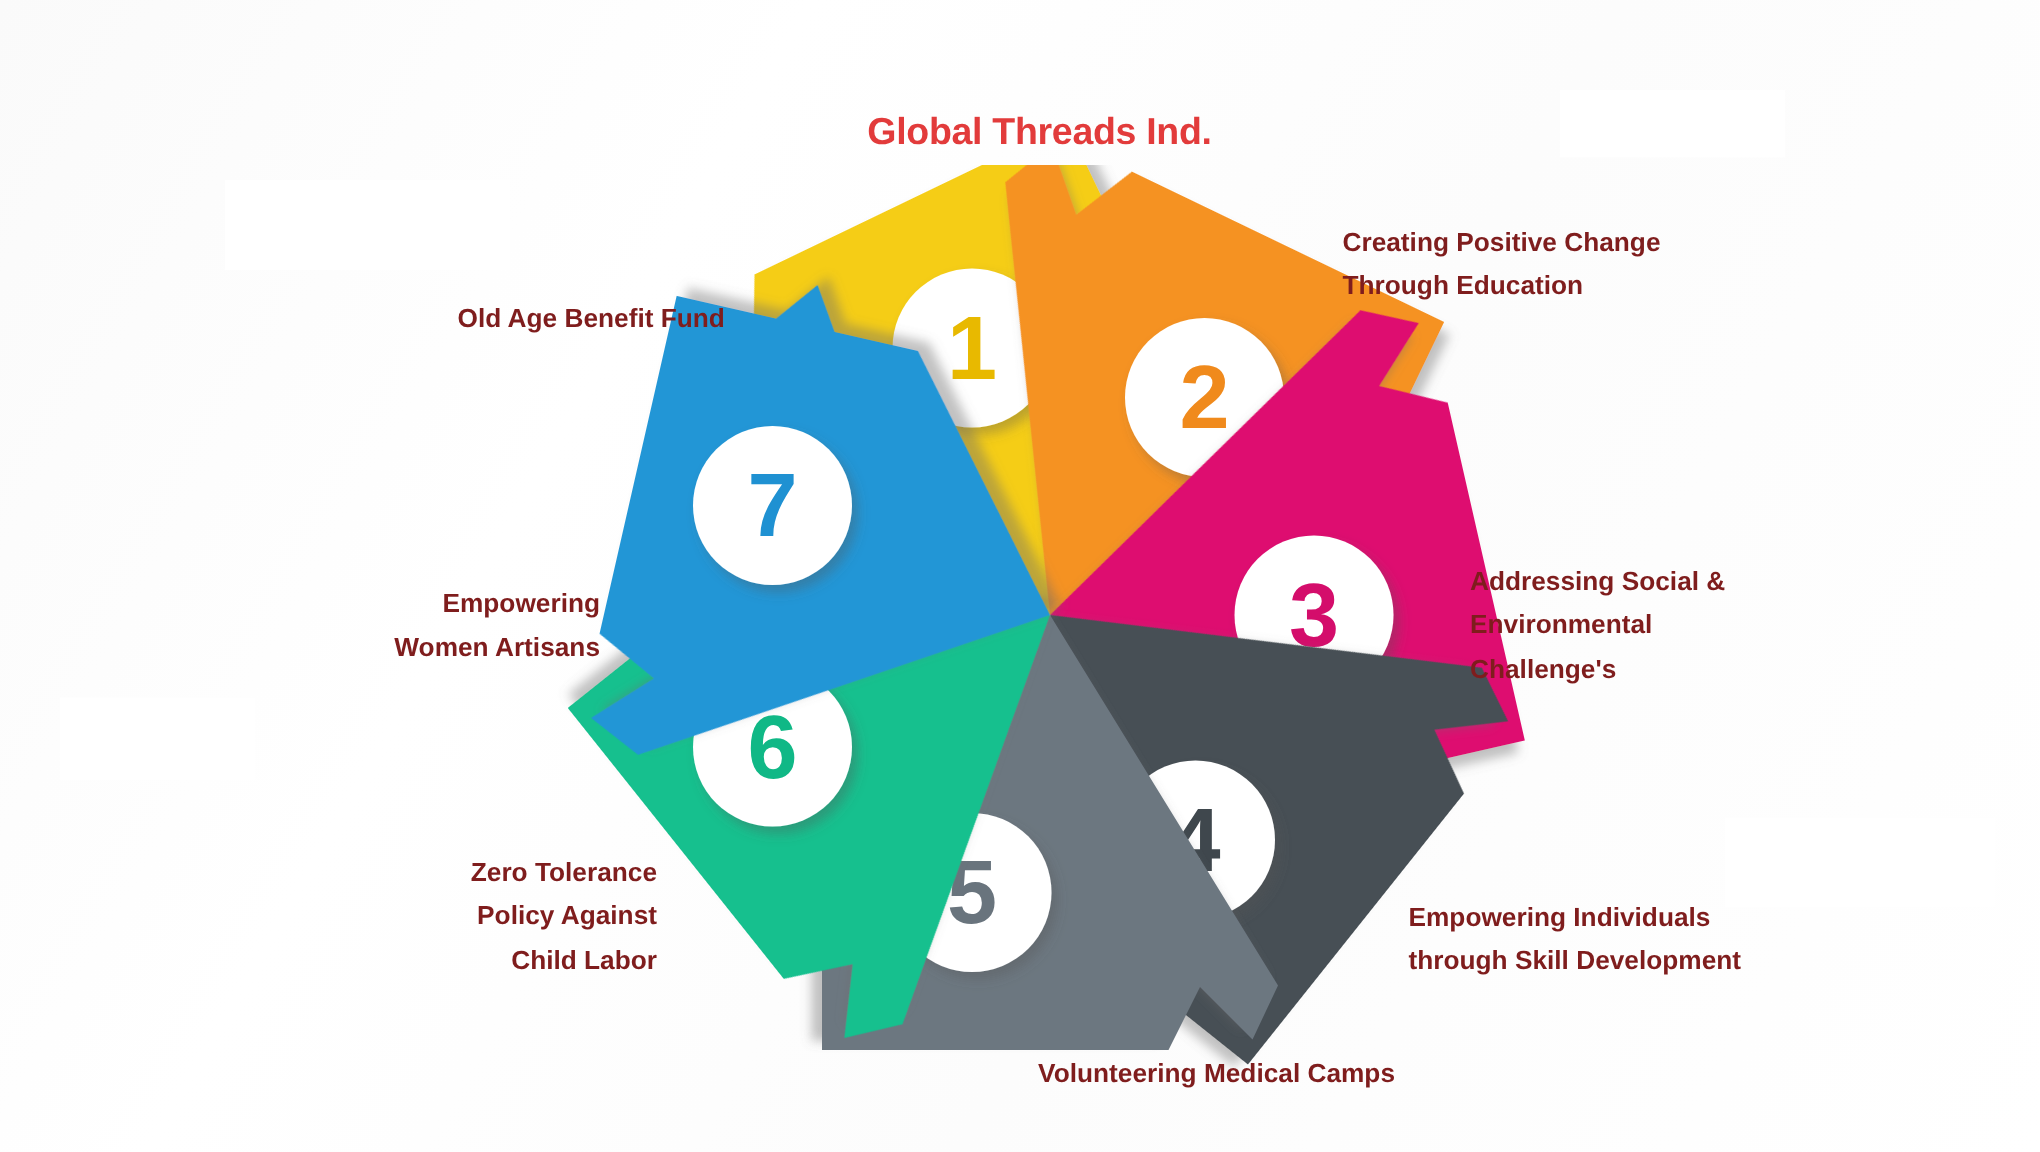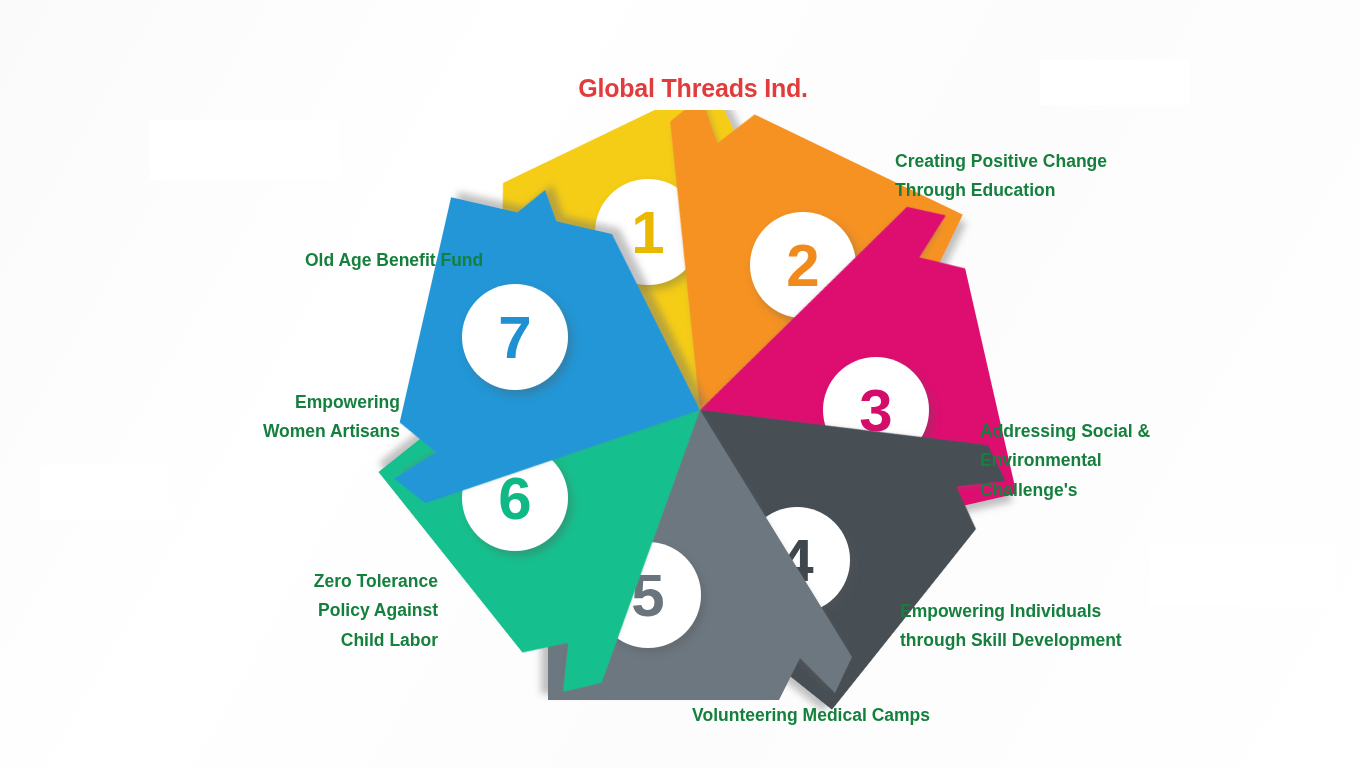--- a/index.html
+++ b/index.html
@@ -49,33 +49,33 @@
     top: 110px;
     width: 680px;
     height: 620px;
     z-index: 2;
   }
 
   .label {
     position: absolute;
     font-size: 17.5px;
     font-weight: bold;
-    color: #15803d;
+    color: #7f1d1d;
     line-height: 1.68;
     z-index: 6;
     white-space: pre-line;
   }
   .label.l-left  { text-align: left; }
   .label.l-right { text-align: right; }
   .label.l-center{ text-align: center; }
 
-  #label-1 { left: 305px;  top: 198px; width: 260px; margin-top: 48px; }
+  #label-1 { left: 305px;  top: 198px; width: 260px; }
   #label-2 { left: 895px;  top: 147px; width: 300px; }
-  #label-3 { left: 980px;  top: 373px; width: 280px; margin-top: 44px; }
-  #label-4 { left: 900px;  top: 597px; width: 300px; }
+  #label-3 { left: 980px;  top: 373px; width: 280px; }
+  #label-4 { left: 939px;  top: 597px; width: 300px; }
   #label-5 { left: 470px;  top: 701px; width: 460px; text-align: right; }
   #label-6 { left: 148px;  top: 567px; width: 290px; }
   #label-7 { left: 140px;  top: 388px; width: 260px; }
 </style>
 </head>
 <body>
 
 <div id="backdrop"></div>
 <div class="blotch" style="left:40px;  top:465px; width:130px; height:55px;"></div>
 <div class="blotch" style="left:150px; top:120px; width:190px; height:60px;"></div>

